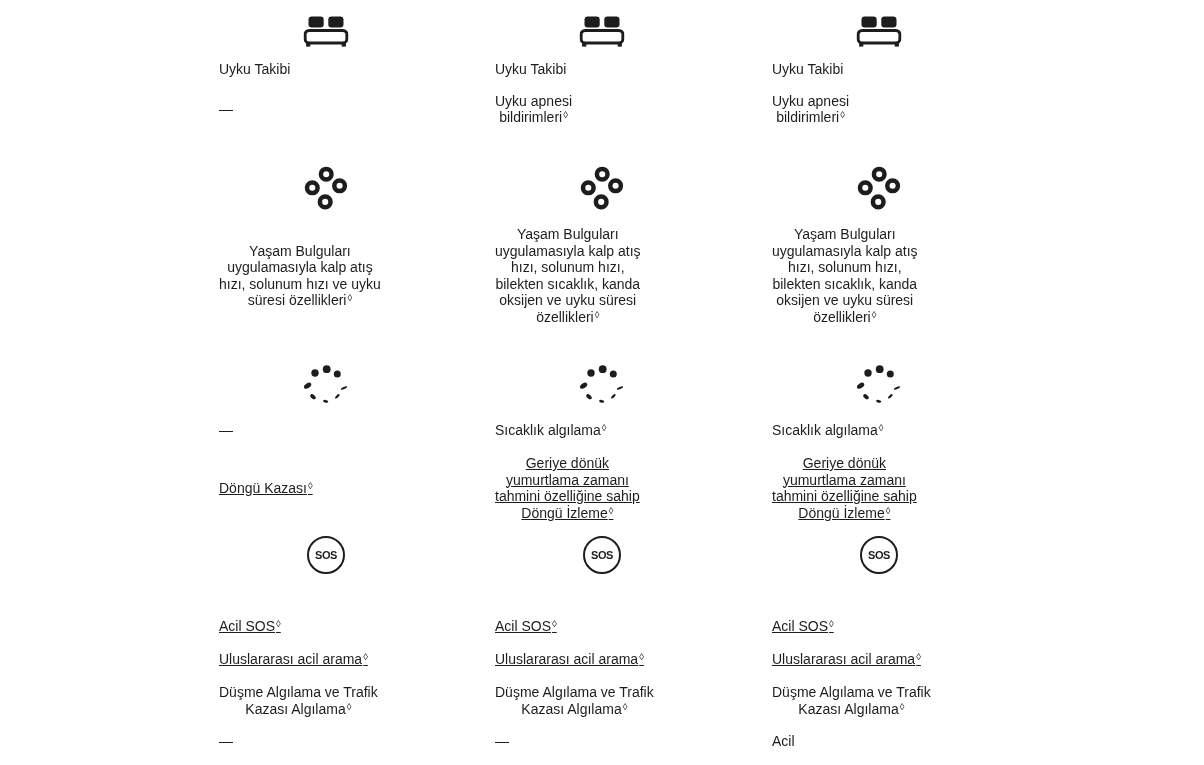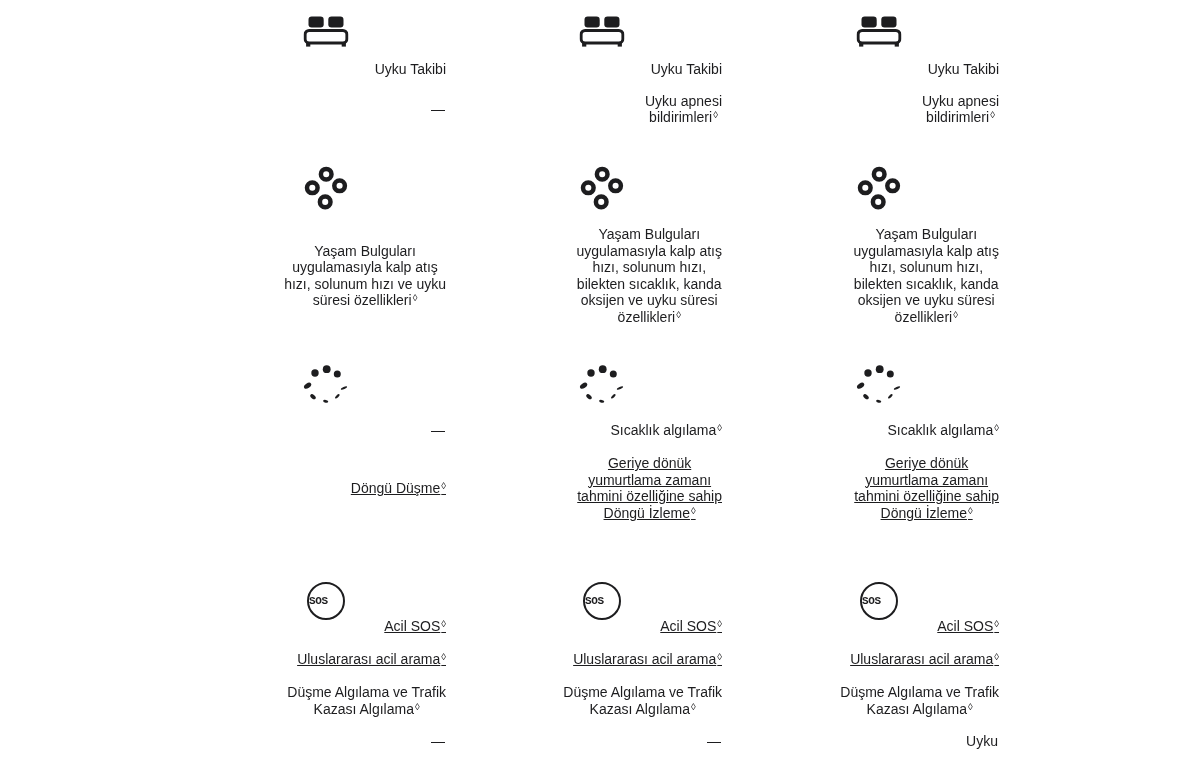--- a/index.html
+++ b/index.html
@@ -20,31 +20,31 @@
   .icon{
     position:absolute;left:50%;transform:translateX(-50%);
     color:#1d1d1f;display:block;
   }
   .icon-bed{top:16px;width:45px;height:31px;}
   .icon-vitals{top:165px;width:46px;height:46px;}
   .icon-cycle{top:363px;width:46px;height:46px;}
 
   .sos-badge{
     position:absolute;left:50%;transform:translateX(-50%);
-    top:582px;width:38px;height:38px;box-sizing:border-box;
+    top:536px;width:38px;height:38px;box-sizing:border-box;
     border:2.5px solid #1d1d1f;border-radius:50%;
-    display:flex;align-items:center;justify-content:flex-start;font-family:Liberation Mono, monospace;
+    display:flex;align-items:center;justify-content:center;
   }
   .sos-badge span{
     font-size:11px;font-weight:700;letter-spacing:-0.4px;color:#1d1d1f;
   }
 
   .block{
-    position:absolute;left:0;width:240px;
-    display:flex;align-items:center;justify-content:flex-end;
+    position:absolute;left:13px;width:240px;
+    display:flex;align-items:center;justify-content:flex-start;
     font-size:14px;line-height:16.5px;color:#1d1d1f;
   }
   .block .inner{white-space:pre-line;text-align:center;}
   sup.fn{
     font-size:9.5px;line-height:0;vertical-align:4px;margin-left:1px;
   }
 
   .b-title       {top:61px;  height:17px;}
   .b-sleep-detail{top:92px;  height:34px;}
   .b-vitals      {top:226px; height:99px;}
@@ -113,21 +113,21 @@
 süresi özellikleri</span><sup class="fn">◊</sup></span>
       </div>
 
     <svg class="icon icon-cycle">
         <use href="#sym-cycle"></use>
       </svg>
     <div class="block b-temp">
         <span class="inner"><span>—</span><sup class="fn"></sup></span>
       </div>
     <div class="block b-cycle">
-        <span class="inner"><span>Döngü Düşme</span><sup class="fn">◊</sup></span>
+        <span class="inner"><span>Döngü Kazası</span><sup class="fn">◊</sup></span>
       </div>
 
     <div class="sos-badge">
         <span>SOS</span>
       </div>
     <div class="block b-sos">
         <span class="inner"><span>Acil SOS</span><sup class="fn">◊</sup></span>
       </div>
     <div class="block b-intl">
         <span class="inner"><span>Uluslararası acil arama</span><sup class="fn">◊</sup></span>
@@ -240,17 +240,17 @@
         <span class="inner"><span>Acil SOS</span><sup class="fn">◊</sup></span>
       </div>
     <div class="block b-intl">
         <span class="inner"><span>Uluslararası acil arama</span><sup class="fn">◊</sup></span>
       </div>
     <div class="block b-crash">
         <span class="inner"><span>Düşme Algılama ve Trafik
 Kazası Algılama</span><sup class="fn">◊</sup></span>
       </div>
     <div class="block b-siren">
-        <span class="inner"><span>Uyku</span><sup class="fn"></sup></span>
+        <span class="inner"><span>Acil</span><sup class="fn"></sup></span>
       </div>
   </div>
 
 </div>
 
 </body></html>

